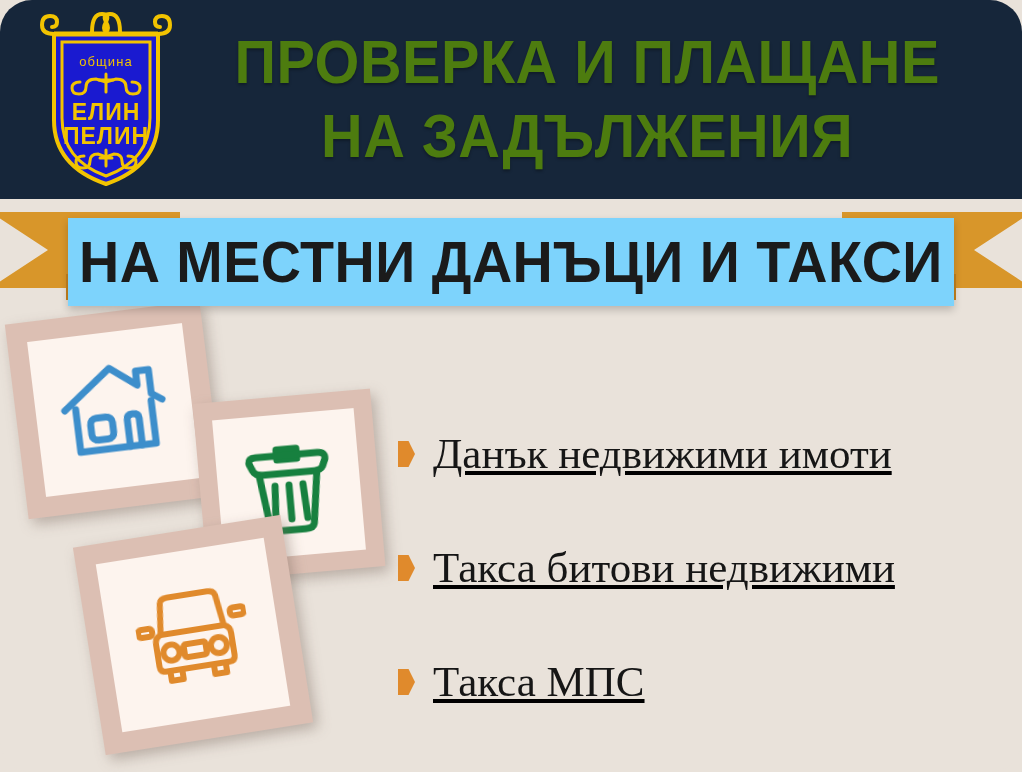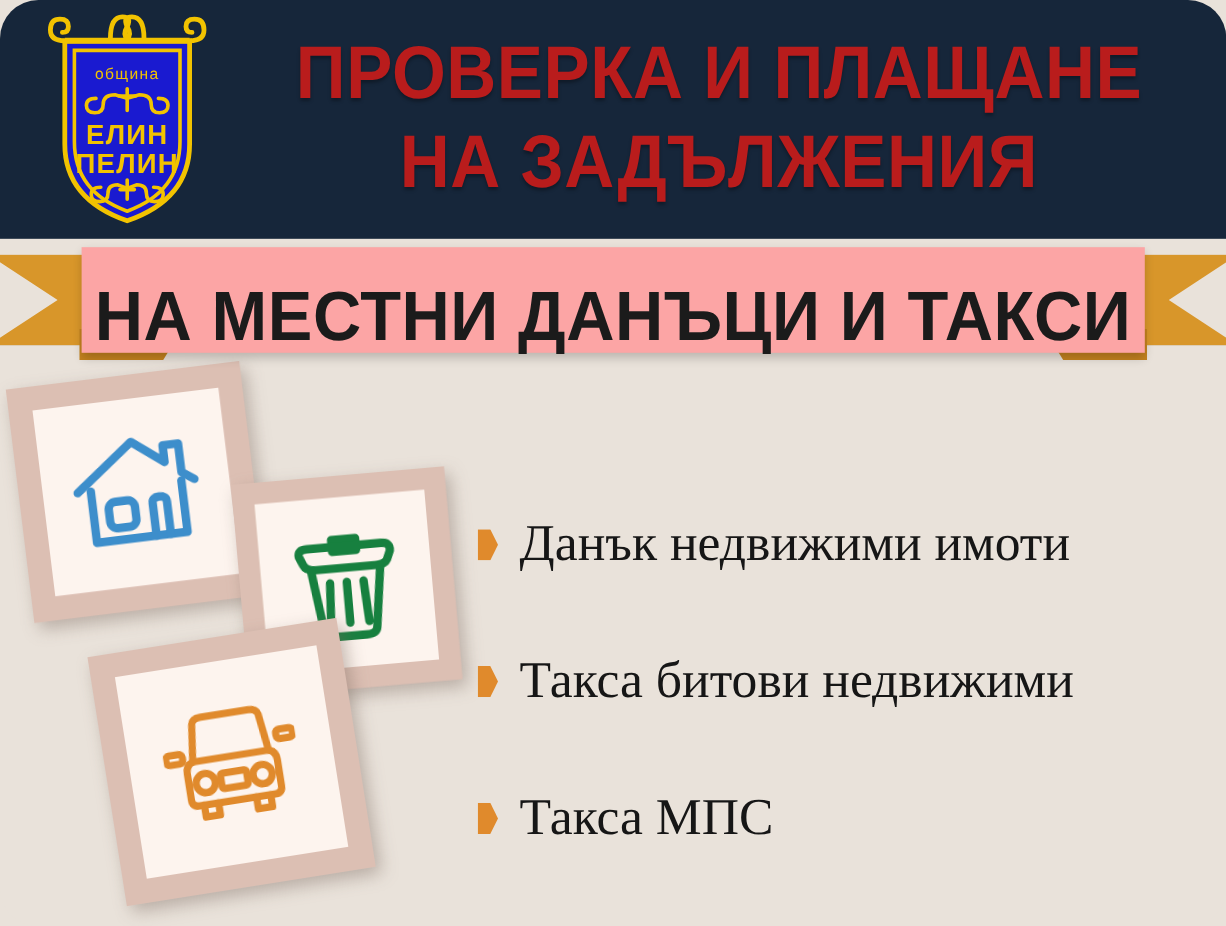--- a/index.html
+++ b/index.html
@@ -32,26 +32,26 @@
   .crest{
     position:absolute; left:36px; top:8px;
     width:140px; height:182px;
     z-index:9;
   }
   .crest svg{ display:block; width:140px; height:182px; }
 
   
   .header-title{
     position:absolute;
-    left:176px; top:14px;
+    left:164px; top:14px;
     width:846px; height:170px;
     z-index:8;
     display:flex; flex-direction:column;
     align-items:center; justify-content:center;
-    color:#b91c1c;
+    color:#4d7c0f;
     text-align:left;
   }
   .header-title .line{
     font-family:"Liberation Sans", sans-serif;
     font-weight:700;
     font-size:62px;
     line-height:74px;
     letter-spacing:0.5px;
     transform:scaleX(0.93);
     white-space:nowrap;
@@ -80,25 +80,25 @@
   }
   .ribbon-fold{
     position:absolute; top:76px;
     width:86px; height:26px;
     background:#c4821f;
   }
   .ribbon-fold.left{ left:66px; clip-path:polygon(0 0, 86px 0, 70px 26px, 0 26px); }
   .ribbon-fold.right{ right:66px; clip-path:polygon(0 0, 86px 0, 86px 26px, 16px 26px); }
 
   .ribbon-main{
-    position:absolute; left:68px; top:8px;
+    position:absolute; left:68px; top:20px;
     width:886px; height:88px;
-    background:#fca5a5;
+    background:#7dd3fc;
     box-shadow:0 4px 8px rgba(0,0,0,.20);
-    display:flex; align-items:flex-end; justify-content:center;
+    display:flex; align-items:center; justify-content:center;
   }
   .ribbon-text{
     font-family:"Liberation Sans", sans-serif;
     font-weight:700;
     font-size:58px;
     line-height:60px;
     color:#1b1b1b;
     letter-spacing:0.5px;
     transform:scaleX(0.96);
     white-space:nowrap;
@@ -151,20 +151,21 @@
   #stamp-car .stamp-inner{ left:20px; top:20px; width:170px; height:170px; }
 
   
   .service-list{
     position:absolute;
     left:398px; top:418px;
     width:614px; height:300px;
     z-index:6;
     display:flex; flex-direction:column;
     justify-content:space-between;
+    text-decoration:underline;
   }
   .service-item{
     display:flex; align-items:center;
     height:72px;
   }
   .bullet{
     flex:0 0 auto;
     width:17px; height:26px;
     margin-right:18px;
     background:#e08a2c;

